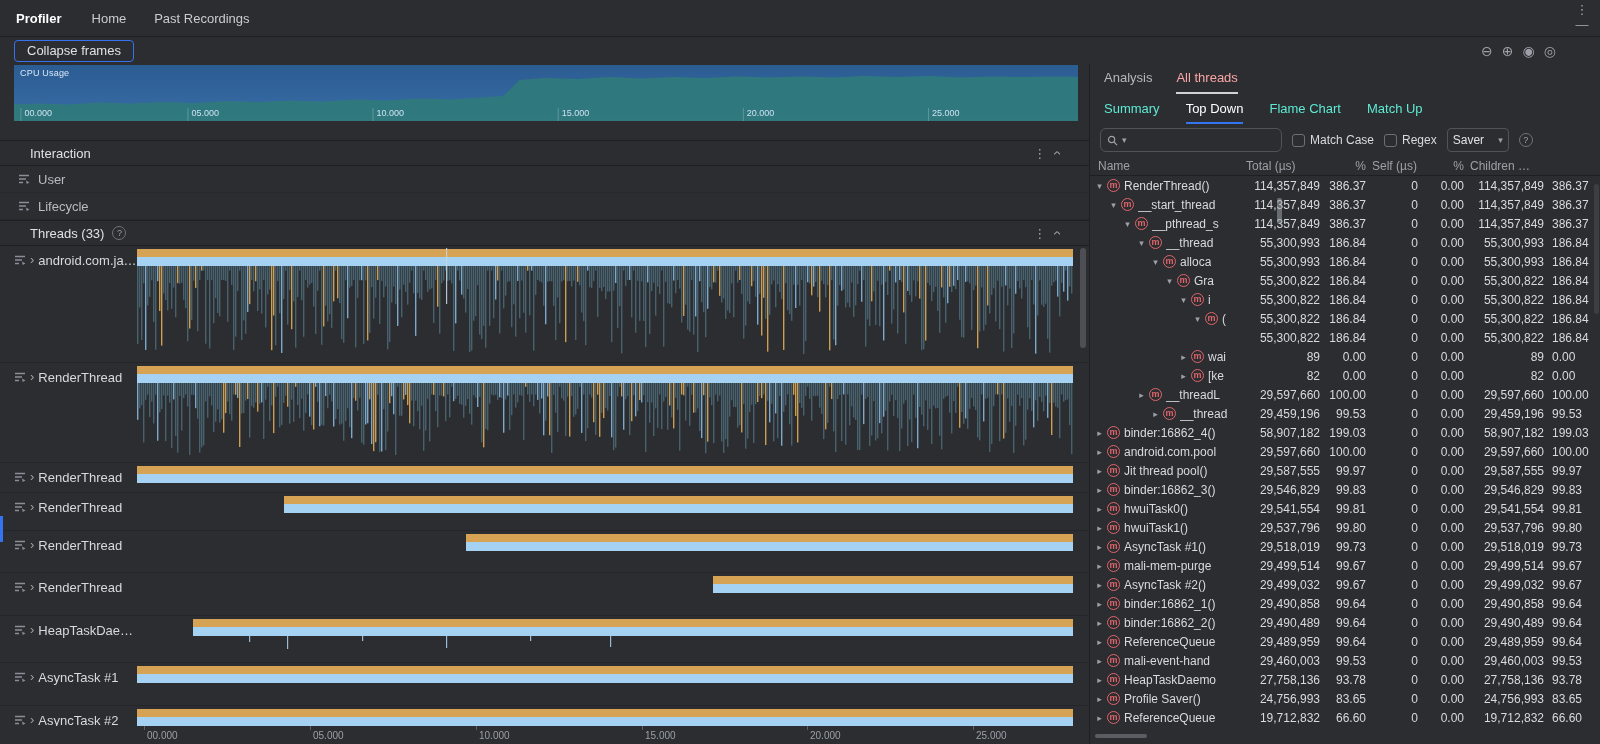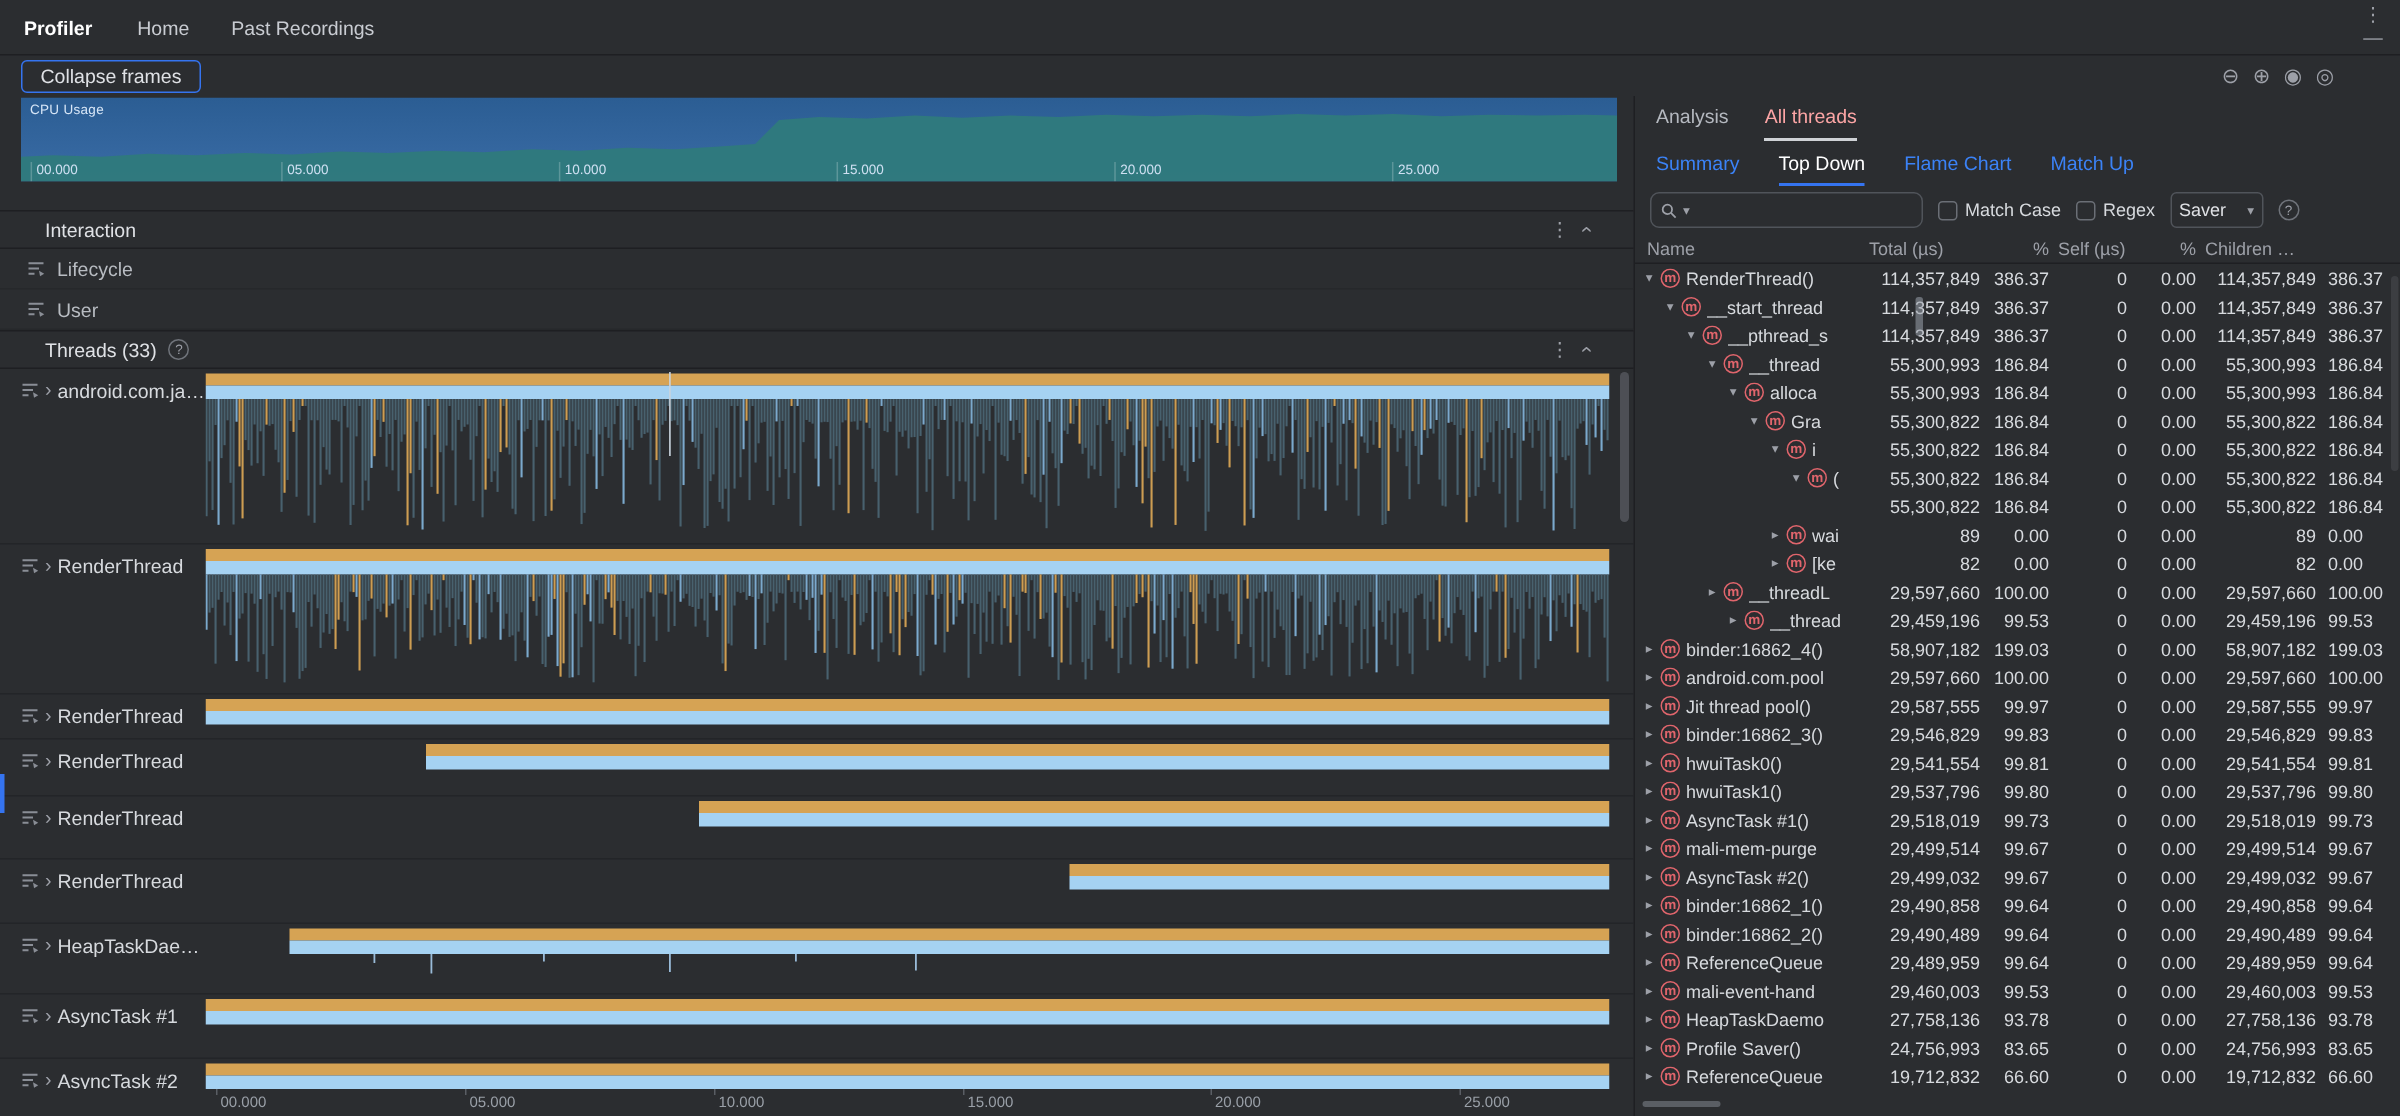--- a/index.html
+++ b/index.html
@@ -59,21 +59,21 @@
   .axis { height:18px; flex:0 0 18px; position:relative; margin-left:137px; font-size:10px; color:#9aa0a8; }
   .axis-label { position:absolute; top:4px; }
   .axis-tick { position:absolute; top:0; width:1px; height:4px; background:#5a5e64; }
 
   
   .right { flex:0 0 510px; display:flex; flex-direction:column; position:relative; background:#2b2d30; }
   .ptabs { height:30px; flex:0 0 30px; display:flex; gap:24px; padding:6px 14px 0; }
   .ptab { font-size:13px; color:#b4b8bf; padding-bottom:5px; border-bottom:2px solid transparent; cursor:default; }
   .ptab.active { color:#fca5a5; border-bottom-color:#cfd2d6; }
   .vtabs { height:30px; flex:0 0 30px; display:flex; gap:26px; padding:0 14px; align-items:stretch; }
-  .vtab { font-size:13px; color:#3b82f6; display:flex; align-items:center; border-bottom:2px solid transparent; cursor:default; }
+  .vtab { font-size:13px; color:#5eead4; display:flex; align-items:center; border-bottom:2px solid transparent; cursor:default; }
   .vtab.active { color:#ffffff; border-bottom-color:#3574f0; }
   .filter { height:32px; flex:0 0 32px; display:flex; align-items:center; gap:10px; padding:0 10px; }
   .search { width:182px; height:24px; border:1px solid #50545a; border-radius:6px; display:flex; align-items:center;
     gap:4px; padding:0 6px; background:#2b2d30; }
   .search input { flex:1; min-width:0; background:none; border:none; outline:none; color:#dfe1e5; font-size:12px; font-family:inherit; }
   .search .caret { color:#9da0a8; font-size:9px; }
   .cb { display:flex; align-items:flex-end; gap:5px; font-size:12px; color:#d7dade; white-space:nowrap; }
   .cbbox { width:13px; height:13px; border:1px solid #6b6f76; border-radius:3px; background:#2b2d30; flex:none; }
   .combo { width:62px; height:24px; border:1px solid #50545a; border-radius:4px; display:flex; align-items:center;
     justify-content:space-between; padding:0 5px; font-size:12px; color:#dfe1e5; overflow:hidden; flex:none; }
@@ -163,28 +163,28 @@
         <span>Interaction</span>
         <span class="hic first">⋮</span>
         <span class="hic"><span class="rot">›</span></span>
       </div>
 
       <div class="irow">
         <svg width="12" height="12" viewBox="0 0 12 12">
           <path d="M1 2.5h10M1 6h7M1 9.5h4" stroke="#8a8e96" stroke-width="1.3" fill="none"></path>
           <path d="M8 7.5l3.5 2-2.8 1.6z" fill="#8a8e96"></path>
         </svg>
-        <span>Lifecycle</span>
+        <span>User</span>
       </div>
       <div class="irow">
         <svg width="12" height="12" viewBox="0 0 12 12">
           <path d="M1 2.5h10M1 6h7M1 9.5h4" stroke="#8a8e96" stroke-width="1.3" fill="none"></path>
           <path d="M8 7.5l3.5 2-2.8 1.6z" fill="#8a8e96"></path>
         </svg>
-        <span>User</span>
+        <span>Lifecycle</span>
       </div>
 
       <div class="section-header">
         <span>Threads (33)</span>
         <span class="helpq">?</span>
         <span class="hic first">⋮</span>
         <span class="hic"><span class="rot">›</span></span>
       </div>
 
       <div class="threads-area">

